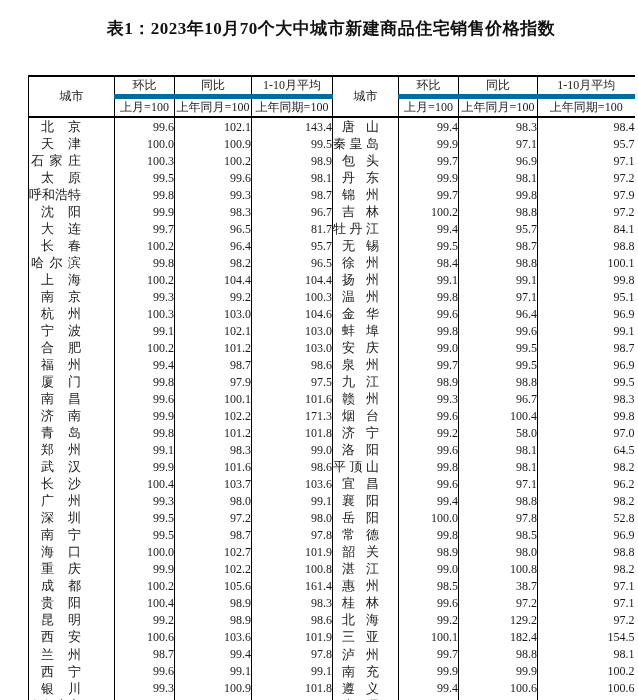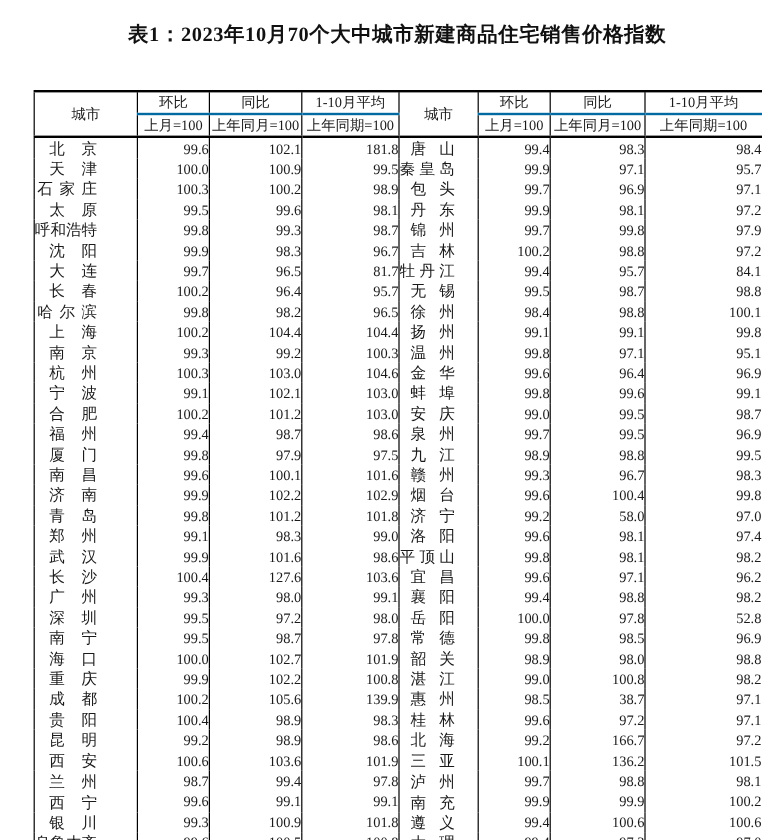--- a/index.html
+++ b/index.html
@@ -43,21 +43,21 @@
   }
   table.idx th:last-child, table.idx td:last-child { border-right: none; }
   thead th {
     font-size: 12px;
     text-align: center;
     white-space: nowrap;
     color: #1a1a1a;
   }
   tr.h1 { height: 15px; }
   tr.h2 { height: 14px; }
-  tr.h2 th { border-top: 2px solid #0369a1; }
+  tr.h2 th { border-top: 5px solid #0369a1; }
   tbody tr { height: 16px; }
   tbody tr:first-child td { border-top: 2px solid #000; }
   tbody td {
     font-size: 12px;
     line-height: 16px;
     white-space: nowrap;
     overflow: hidden;
   }
   td.num { text-align: right; padding-right: 7px; font-family: "Liberation Serif", "DejaVu Serif", serif; }
   td.c-ravg { padding-right: 14px; }
@@ -112,21 +112,21 @@
       </tr>
     </thead>
     <tbody>
         <tr>
       <td class="city l c-lcity"><span class="cname n2">
               <span>北</span>
               <span>京</span>
             </span></td>
       <td class="num c-lmom">99.6</td>
       <td class="num c-lyoy">102.1</td>
-      <td class="num c-lavg">181.8</td>
+      <td class="num c-lavg">143.4</td>
       <td class="city r c-rcity"><span class="cname n2">
               <span>唐</span>
               <span>山</span>
             </span></td>
       <td class="num c-rmom">99.4</td>
       <td class="num c-ryoy">98.3</td>
       <td class="num c-ravg">98.4</td>
     </tr>
         <tr>
       <td class="city l c-lcity"><span class="cname n2">
@@ -390,21 +390,21 @@
       <td class="num c-ryoy">96.7</td>
       <td class="num c-ravg">98.3</td>
     </tr>
         <tr>
       <td class="city l c-lcity"><span class="cname n2">
               <span>济</span>
               <span>南</span>
             </span></td>
       <td class="num c-lmom">99.9</td>
       <td class="num c-lyoy">102.2</td>
-      <td class="num c-lavg">102.9</td>
+      <td class="num c-lavg">171.3</td>
       <td class="city r c-rcity"><span class="cname n2">
               <span>烟</span>
               <span>台</span>
             </span></td>
       <td class="num c-rmom">99.6</td>
       <td class="num c-ryoy">100.4</td>
       <td class="num c-ravg">99.8</td>
     </tr>
         <tr>
       <td class="city l c-lcity"><span class="cname n2">
@@ -429,21 +429,21 @@
             </span></td>
       <td class="num c-lmom">99.1</td>
       <td class="num c-lyoy">98.3</td>
       <td class="num c-lavg">99.0</td>
       <td class="city r c-rcity"><span class="cname n2">
               <span>洛</span>
               <span>阳</span>
             </span></td>
       <td class="num c-rmom">99.6</td>
       <td class="num c-ryoy">98.1</td>
-      <td class="num c-ravg">97.4</td>
+      <td class="num c-ravg">64.5</td>
     </tr>
         <tr>
       <td class="city l c-lcity"><span class="cname n2">
               <span>武</span>
               <span>汉</span>
             </span></td>
       <td class="num c-lmom">99.9</td>
       <td class="num c-lyoy">101.6</td>
       <td class="num c-lavg">98.6</td>
       <td class="city r c-rcity"><span class="cname n3">
@@ -454,21 +454,21 @@
       <td class="num c-rmom">99.8</td>
       <td class="num c-ryoy">98.1</td>
       <td class="num c-ravg">98.2</td>
     </tr>
         <tr>
       <td class="city l c-lcity"><span class="cname n2">
               <span>长</span>
               <span>沙</span>
             </span></td>
       <td class="num c-lmom">100.4</td>
-      <td class="num c-lyoy">127.6</td>
+      <td class="num c-lyoy">103.7</td>
       <td class="num c-lavg">103.6</td>
       <td class="city r c-rcity"><span class="cname n2">
               <span>宜</span>
               <span>昌</span>
             </span></td>
       <td class="num c-rmom">99.6</td>
       <td class="num c-ryoy">97.1</td>
       <td class="num c-ravg">96.2</td>
     </tr>
         <tr>
@@ -551,21 +551,21 @@
       <td class="num c-ryoy">100.8</td>
       <td class="num c-ravg">98.2</td>
     </tr>
         <tr>
       <td class="city l c-lcity"><span class="cname n2">
               <span>成</span>
               <span>都</span>
             </span></td>
       <td class="num c-lmom">100.2</td>
       <td class="num c-lyoy">105.6</td>
-      <td class="num c-lavg">139.9</td>
+      <td class="num c-lavg">161.4</td>
       <td class="city r c-rcity"><span class="cname n2">
               <span>惠</span>
               <span>州</span>
             </span></td>
       <td class="num c-rmom">98.5</td>
       <td class="num c-ryoy">38.7</td>
       <td class="num c-ravg">97.1</td>
     </tr>
         <tr>
       <td class="city l c-lcity"><span class="cname n2">
@@ -589,38 +589,38 @@
               <span>明</span>
             </span></td>
       <td class="num c-lmom">99.2</td>
       <td class="num c-lyoy">98.9</td>
       <td class="num c-lavg">98.6</td>
       <td class="city r c-rcity"><span class="cname n2">
               <span>北</span>
               <span>海</span>
             </span></td>
       <td class="num c-rmom">99.2</td>
-      <td class="num c-ryoy">166.7</td>
+      <td class="num c-ryoy">129.2</td>
       <td class="num c-ravg">97.2</td>
     </tr>
         <tr>
       <td class="city l c-lcity"><span class="cname n2">
               <span>西</span>
               <span>安</span>
             </span></td>
       <td class="num c-lmom">100.6</td>
       <td class="num c-lyoy">103.6</td>
       <td class="num c-lavg">101.9</td>
       <td class="city r c-rcity"><span class="cname n2">
               <span>三</span>
               <span>亚</span>
             </span></td>
       <td class="num c-rmom">100.1</td>
-      <td class="num c-ryoy">136.2</td>
-      <td class="num c-ravg">101.5</td>
+      <td class="num c-ryoy">182.4</td>
+      <td class="num c-ravg">154.5</td>
     </tr>
         <tr>
       <td class="city l c-lcity"><span class="cname n2">
               <span>兰</span>
               <span>州</span>
             </span></td>
       <td class="num c-lmom">98.7</td>
       <td class="num c-lyoy">99.4</td>
       <td class="num c-lavg">97.8</td>
       <td class="city r c-rcity"><span class="cname n2">

